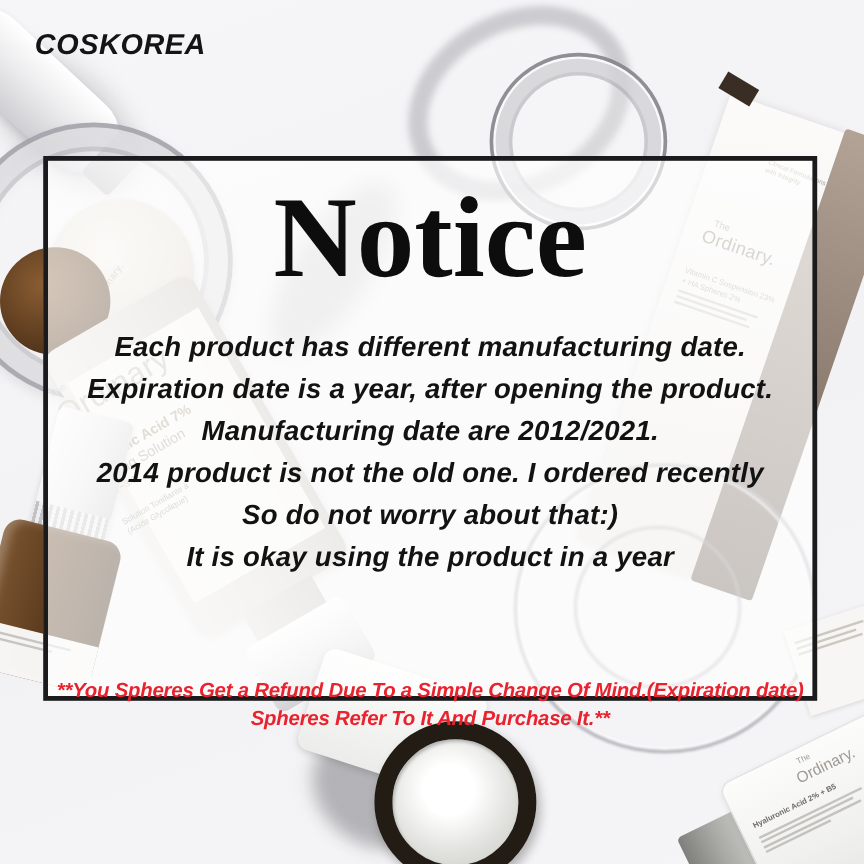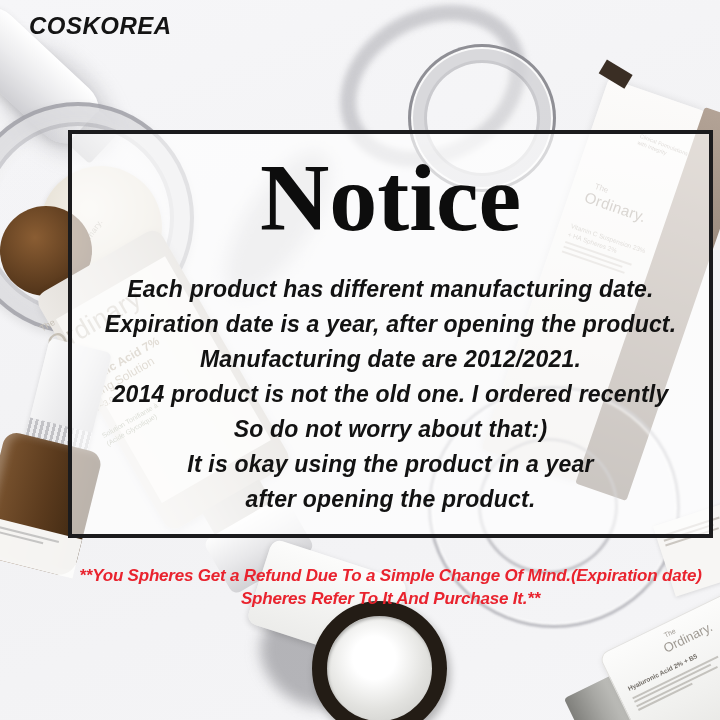--- a/index.html
+++ b/index.html
@@ -95,23 +95,23 @@
     background:linear-gradient(90deg,#7f7f7b 0%,#a9a9a5 55%,#c4c4c0 100%);}
   .hya-body{left:50px;top:72px;width:176px;height:132px;border-radius:10px;border:1px solid #e2e1de;
     background:linear-gradient(180deg,#fcfcfb 0%,#f0f0ee 60%,#e6e6e3 100%);box-shadow:0 2px 6px rgba(0,0,0,.1);}
   .hya-the{left:118px;top:80px;font-size:7px;color:#a39e97;}
   .hya-brand{left:112px;top:88px;font-size:13px;color:#9f9a93;}
   .hya-l1{left:62px;top:112px;font-size:6.5px;font-weight:bold;color:#6f6a64;}
   .hya-lines{left:62px;top:122px;width:95px;}
   .hya-lines .stripe{background:rgba(150,145,138,.5);height:2px;margin-top:2.5px;}
 
   
-  .logo{left:29px;top:12px;font-size:24px;font-weight:bold;font-style:italic;color:#141414;letter-spacing:.5px;}
+  .logo{left:29px;top:24px;font-size:24px;font-weight:bold;font-style:italic;color:#141414;letter-spacing:.5px;}
   .notice-box{
-    left:68px;top:130px;width:645px;height:408px;box-sizing:border-box;
+    left:36px;top:130px;width:645px;height:454px;box-sizing:border-box;
     background:rgba(255,255,255,.65);
     border:4px solid var(--border-black,#1b1b1d);
   }
   .title{left:0;right:0;top:12px;text-align:center;
     font-family:"Liberation Serif",serif;font-weight:bold;font-size:96px;line-height:104px;color:#0d0d0d;}
   .body-text{left:8px;right:8px;top:138px;text-align:center;
     font-size:23px;line-height:35px;font-weight:bold;font-style:italic;color:#121212;letter-spacing:.2px;}
   .warning{left:2px;right:2px;top:430px;text-align:center;
     font-size:17px;line-height:23px;font-weight:bold;font-style:italic;color:var(--warning-red,#e9232e);letter-spacing:-.2px;}
 </style>
@@ -216,21 +216,20 @@
   <div class="abs notice-box">
     <div class="abs title">Notice</div>
 
     <div class="abs body-text">
       <div>Each product has different manufacturing date.</div>
       <div>Expiration date is a year, after opening the product.</div>
       <div>Manufacturing date are 2012/2021.</div>
       <div>2014 product is not the old one. I ordered recently</div>
       <div>So do not worry about that:)</div>
       <div>It is okay using the product in a year</div>
-      <div>after opening the product.</div>
     </div>
 
     <div class="abs warning">
       <div>**You Spheres Get a Refund Due To a Simple Change Of Mind.(Expiration date)</div>
       <div>Spheres Refer To It And Purchase It.**</div>
     </div>
   </div>
 
 </div>
 

